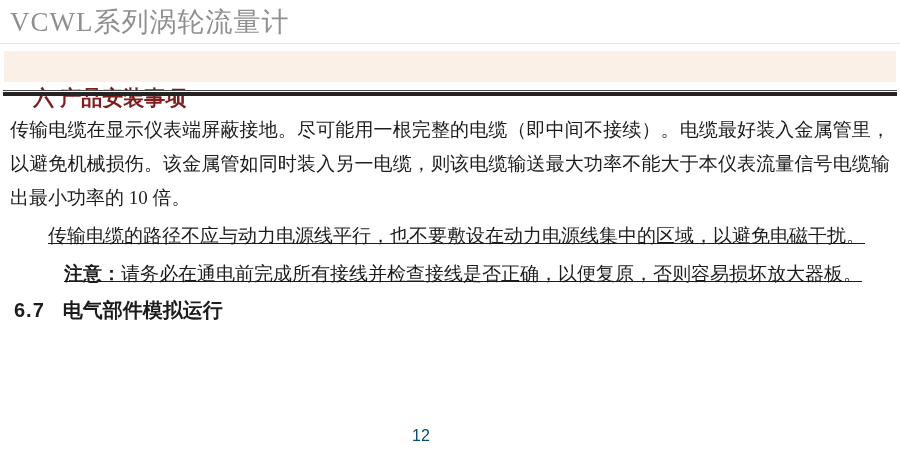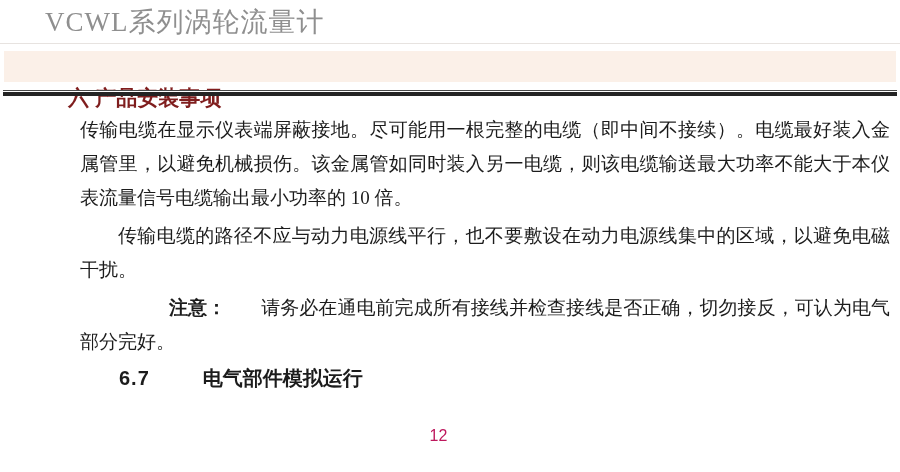--- a/index.html
+++ b/index.html
@@ -1,15 +1,15 @@
 <!DOCTYPE html>
 <html><head>
 <meta charset="utf-8">
 <style>
-  * { box-sizing: border-box; padding-left: 35px; }
+  * { box-sizing: border-box; }
   html, body { margin: 0; padding: 0; }
   body {
     width: 900px; height: 472px;
     background: #ffffff;
     font-family: "Liberation Serif", "DejaVu Serif", serif;
     color: #1c1c1c;
     overflow: hidden;
   }
   .page { position: relative; width: 900px; height: 472px; background: #fff; }
 
@@ -43,36 +43,36 @@
   }
 
   
   .body-text {
     position: absolute; top: 101px; left: 10px; width: 880px;
     font-size: 19px; line-height: 34px;
     text-align: justify;
   }
   .body-text p { margin: 4px 0 0 0; }
   .body-text p.first { margin-top: 12px; }
-  .indent { text-indent: 2em; }
+  .indent { text-indent: 2em; text-decoration: underline; }
   .note-label { font-weight: bold; margin-left: 16px; }
   h3.subsection {
     margin: 5px 0 4px 4px;
     font-family: "Liberation Sans", "DejaVu Sans", sans-serif;
     font-size: 20px; line-height: 28px; font-weight: bold;
     text-indent: 0; text-align: left;
   }
   h3.subsection .sub-num { margin-right: 0.9em; letter-spacing: 1px; }
 
   
   .page-number {
     position: absolute; top: 427px; left: 0; width: 842px;
     text-align: center;
     font-family: "Liberation Sans", "DejaVu Sans", sans-serif;
-    font-size: 16px; color: #be185d;
+    font-size: 16px; color: #0c4a6e;
   }
 </style>
 </head>
 <body>
 
 <div class="page">
 
   <div class="doc-title">VCWL系列涡轮流量计</div>
 
   <div class="header-rule"></div>
@@ -83,21 +83,21 @@
 
   <div class="thick-rule"></div>
 
   <div class="body-text">
 
     <p class="first">传输电缆在显示仪表端屏蔽接地。尽可能用一根完整的电缆（即中间不接续）。电缆最好装入金属管里，以避免机械损伤。该金属管如同时装入另一电缆，则该电缆输送最大功率不能大于本仪表流量信号电缆输出最小功率的 10 倍。</p>
 
     <p class="indent">传输电缆的路径不应与动力电源线平行，也不要敷设在动力电源线集中的区域，以避免电磁干扰。</p>
 
     <p class="indent">
-      <span class="note-label">注意：</span><span>请务必在通电前完成所有接线并检查接线是否正确，切勿接反，可认为电气部分完好。</span>
+      <span class="note-label">注意：</span><span>请务必在通电前完成所有接线并检查接线是否正确，以便复原，否则容易损坏放大器板。</span>
     </p>
 
     <h3 class="subsection">
       <span class="sub-num">6.7</span><span>电气部件模拟运行</span>
     </h3>
 
 
   </div>
 
   <div class="page-number">12</div>

